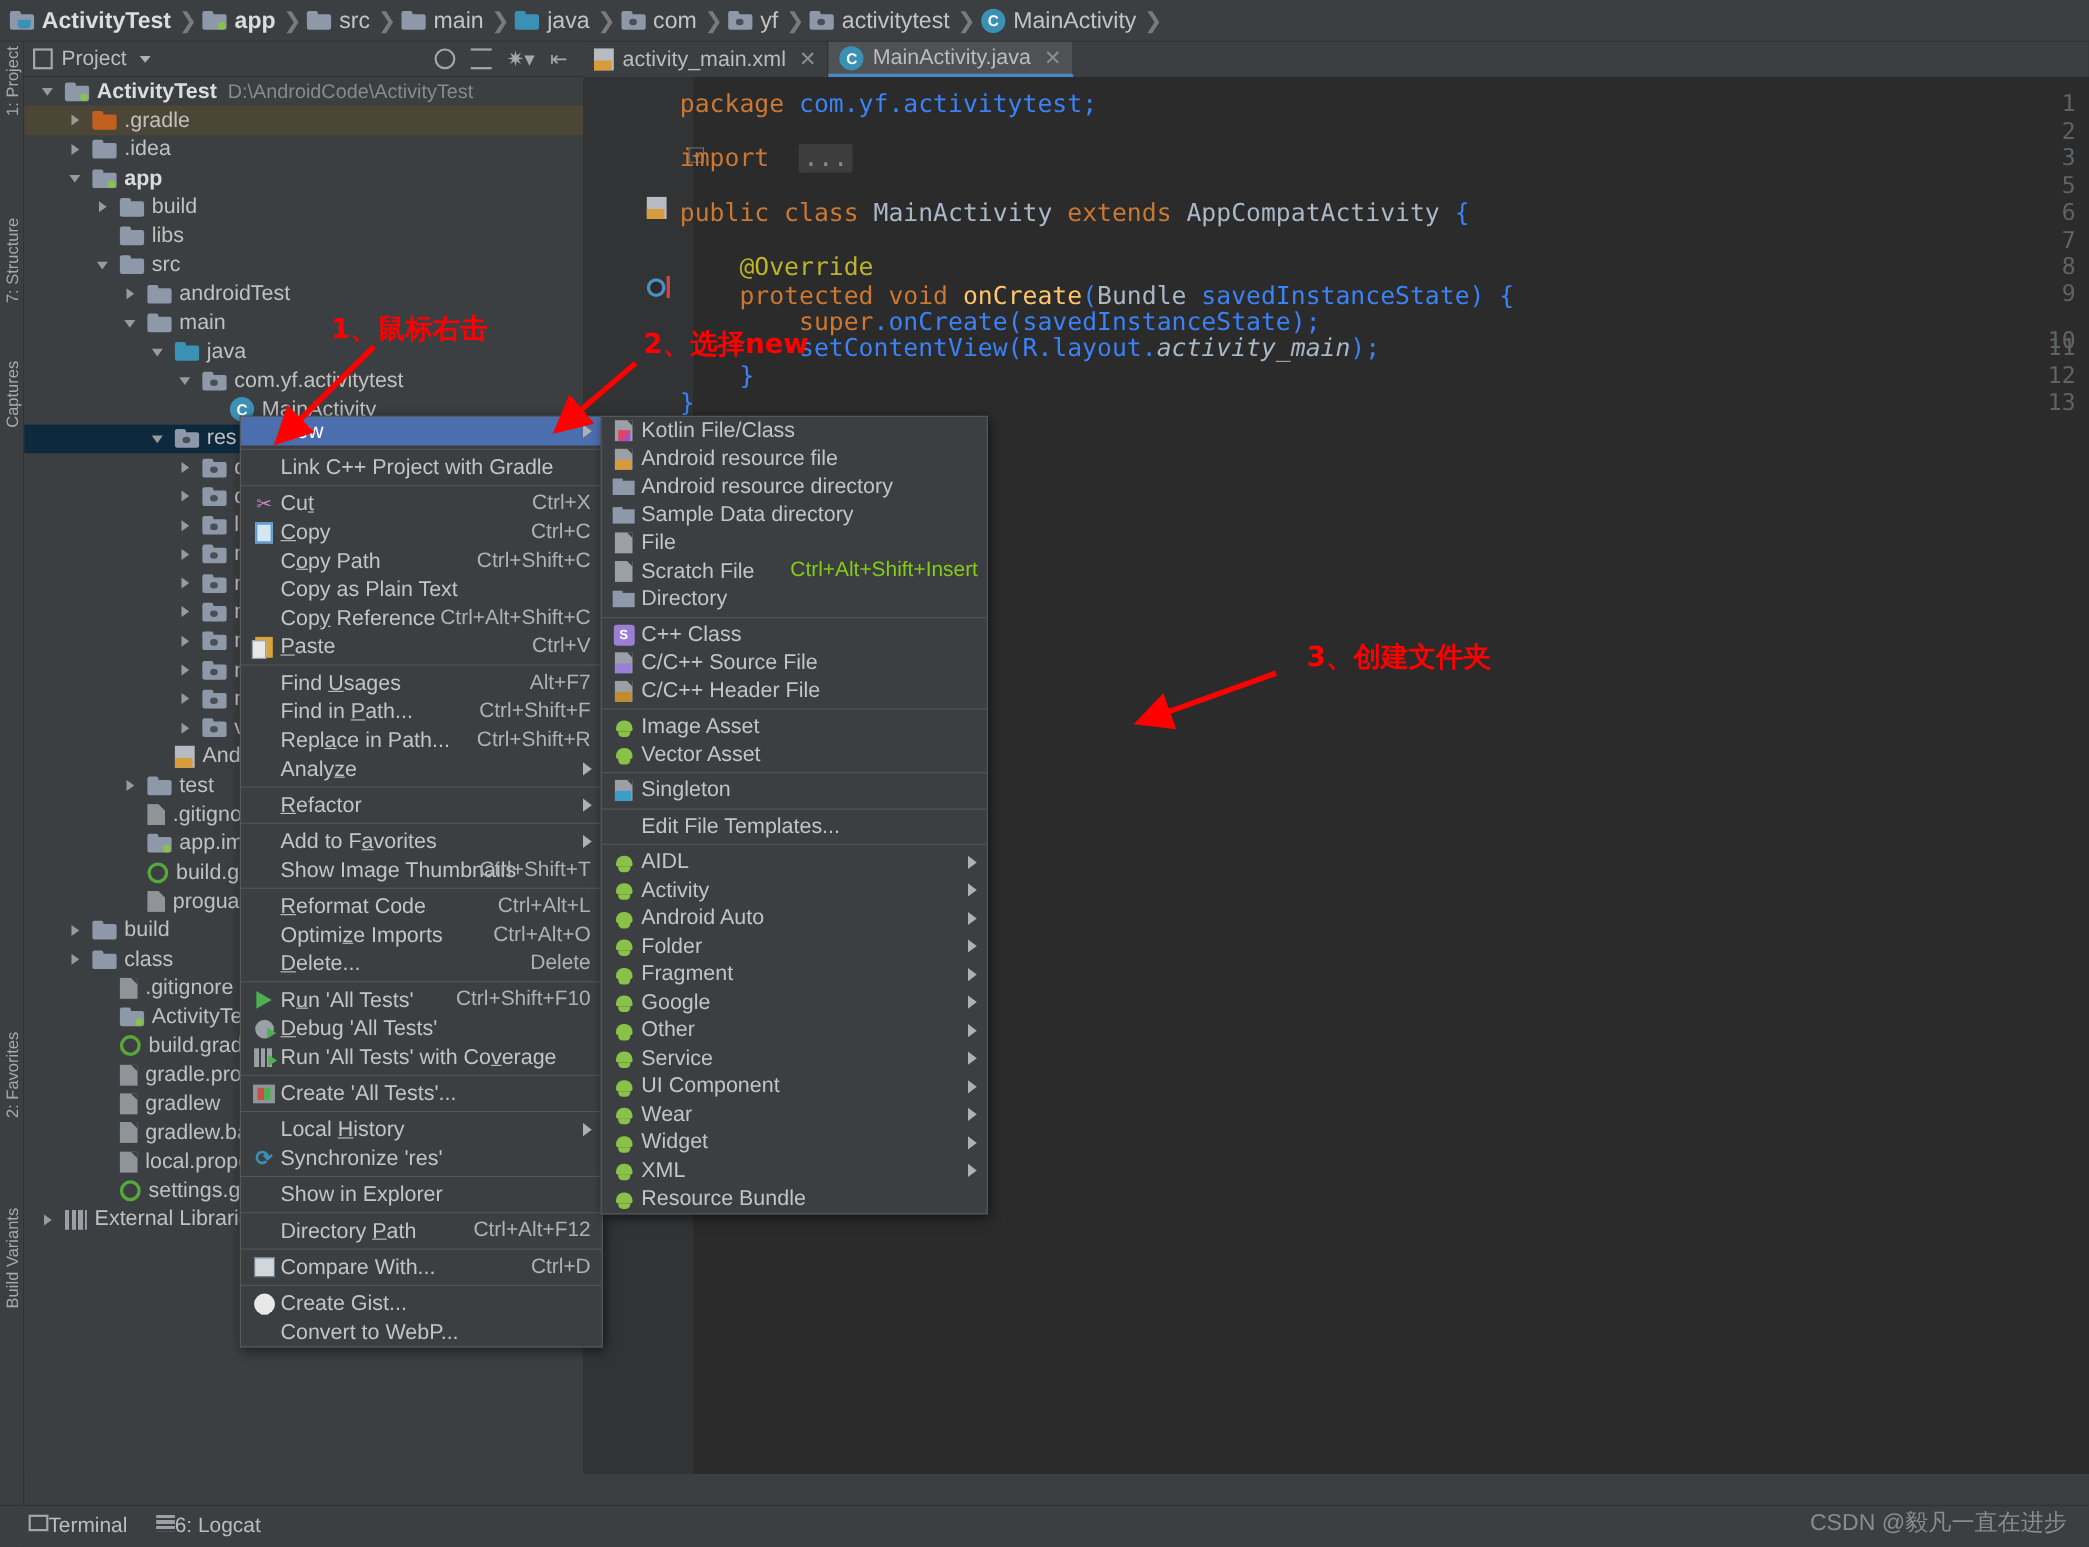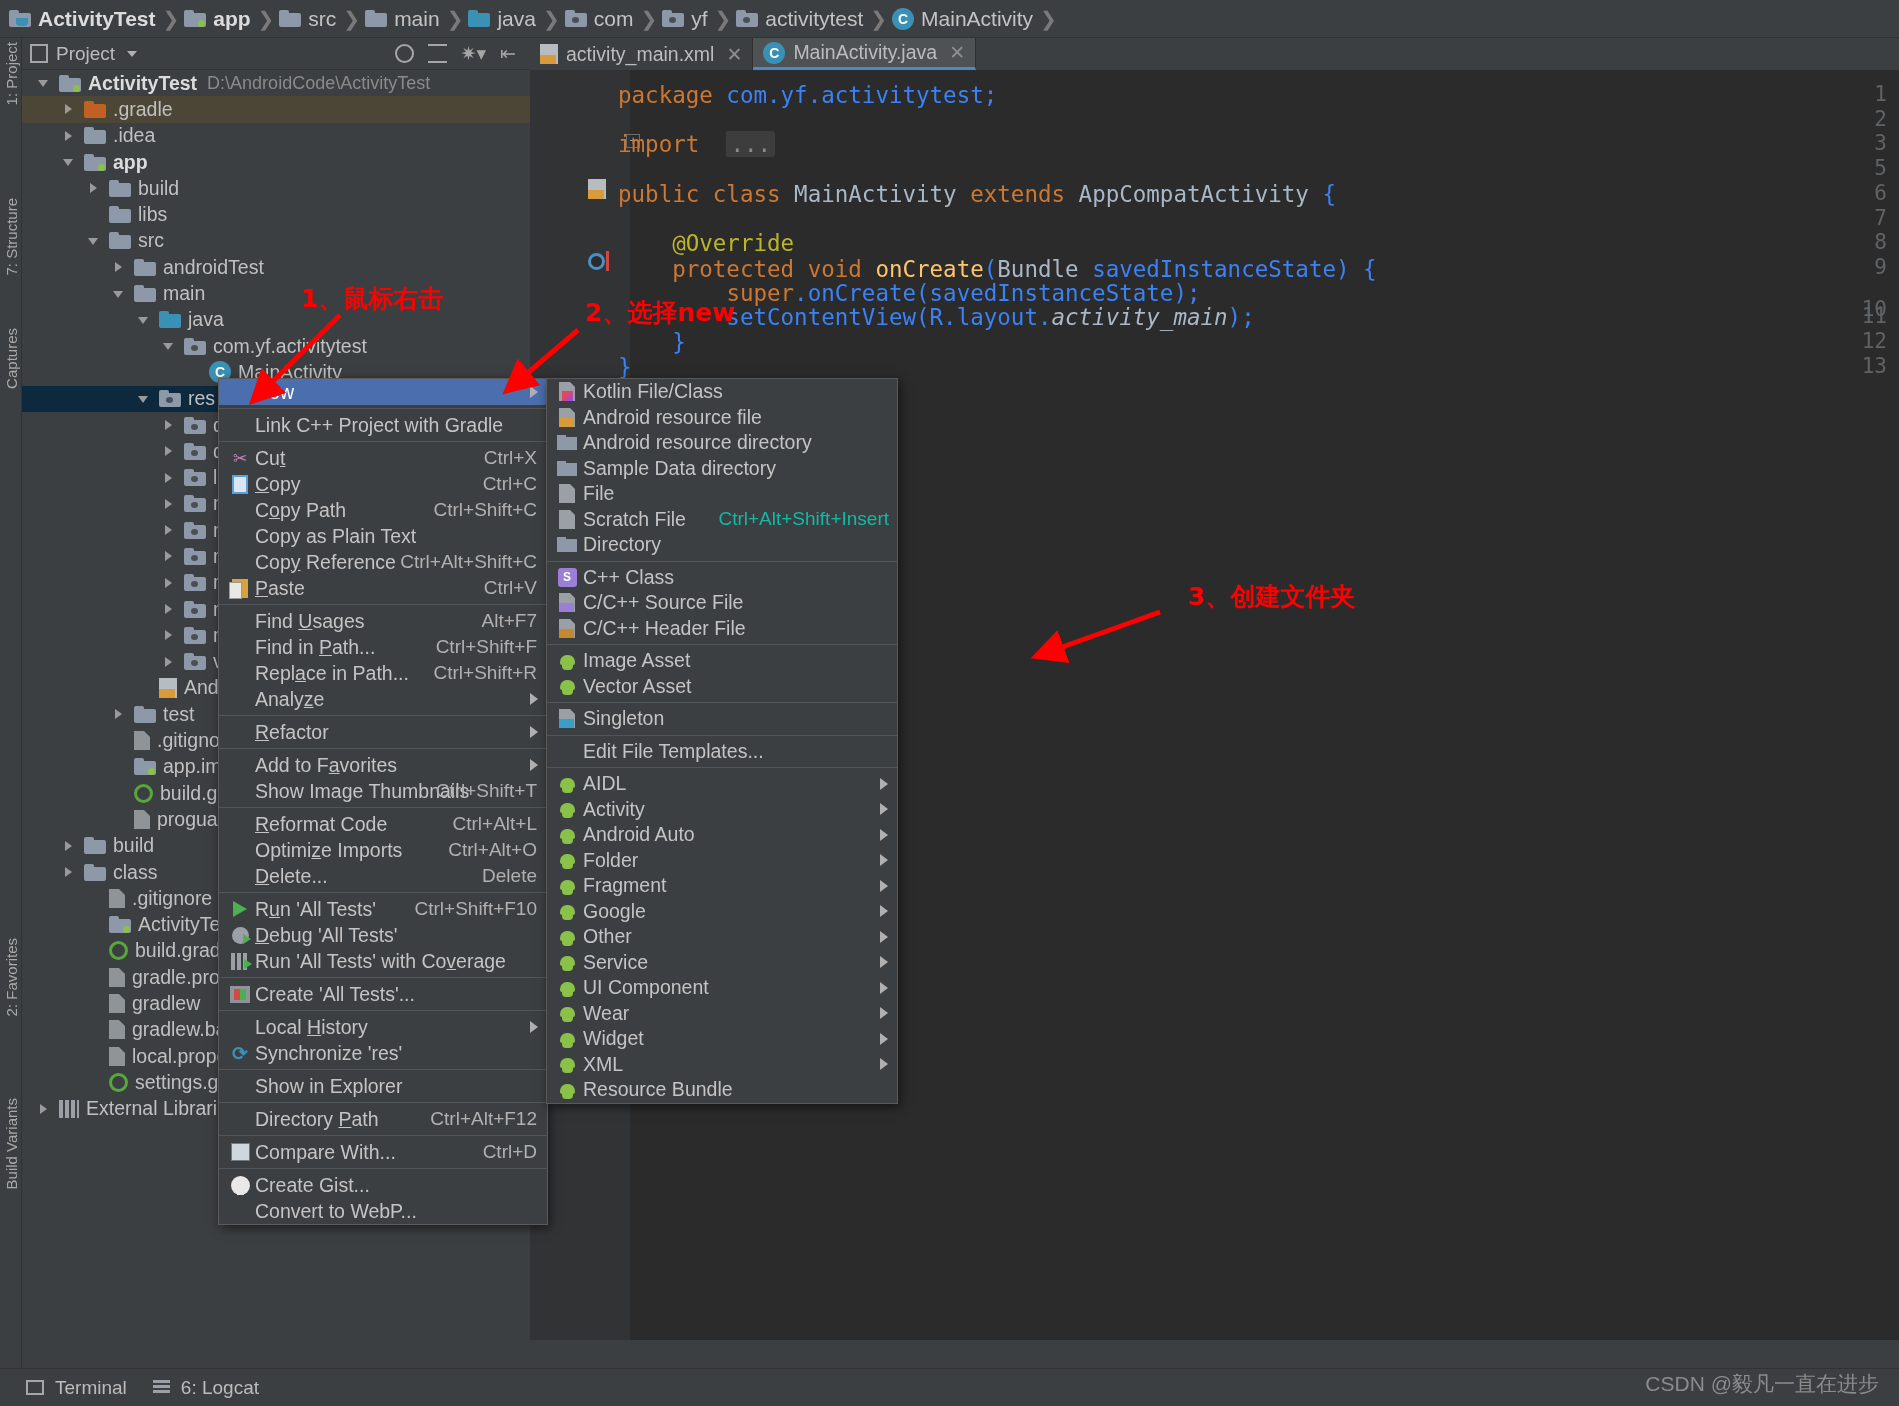--- a/index.html
+++ b/index.html
@@ -89,21 +89,21 @@
   .ci.selected .txt{color:#ffffff;}
   .csep{ height:1px; background:#515658; margin:3px 0;}
   u{ text-decoration:underline; }
 
   
   .sub-menu{ position:absolute; left:546px; top:378px; width:352px; background:#3c3f41;
         border:1px solid #5a5a5a; box-shadow:2px 3px 10px rgba(0,0,0,.55); z-index:41;}
   .si{ height:25.5px; display:flex; align-items:center; font-size:19.5px; color:#c4c4c4; position:relative; padding-left:8px;}
   .si .ico{ width:24px; flex:0 0 24px; display:flex;align-items:center;justify-content:center;}
   .si .txt{ padding-left:4px; white-space:nowrap;}
-  .si .acc{ position:absolute; right:8px; font-size:19px; color:#14b8a6;text-align:right;}
+  .si .acc{ position:absolute; right:8px; font-size:19px; color:#84cc16;text-align:right;}
   .si .sub{ position:absolute; right:9px; width:0;height:0;border-left:8px solid #b0b0b0;border-top:6px solid transparent;border-bottom:6px solid transparent;}
 
   
   .g-doc{width:16px;height:19px;background:#9aa0a6;position:relative;display:inline-block;}
   .g-doc:after{content:"";position:absolute;right:0;top:0;border-left:5px solid transparent;border-top:5px solid #3c3f41;}
   .g-doc.kotlin:before{content:"";position:absolute;left:3px;bottom:0;width:11px;height:10px;
        background:linear-gradient(135deg,#e24462 0 40%,#7f52ff 100%);}
   .g-doc.android:before{content:"";position:absolute;left:0;bottom:0;width:15px;height:9px;background:#d79b3b;}
   .g-doc.cpp:before{content:"";position:absolute;left:0;bottom:0;width:15px;height:9px;background:#9b7fd4;}
   .g-doc.hh:before{content:"";position:absolute;left:0;bottom:0;width:15px;height:9px;background:#c68a2e;}
@@ -134,21 +134,21 @@
   .g-git:after{content:"";position:absolute;left:6px;top:11px;width:7px;height:8px;background:#e8e8e8;}
 
   
   .ann-txt{ position:absolute; color:#ff0000; font-size:25px; font-weight:bold; z-index:60; white-space:nowrap;
             font-family:"DejaVu Sans", sans-serif;}
   svg.arrows{ position:absolute; left:0; top:0; width:1899px; height:1406px; z-index:59; pointer-events:none;}
 
   
   .bottombar{ position:absolute; left:0; bottom:0; width:1899px; height:38px; background:#3c3f41;
               border-top:1px solid #323232; display:flex; align-items:center; gap:26px; padding-left:26px;}
-  .bb-item{ display:flex; align-items:center; gap:11px; font-size:19px; color:#bcbcbc;}
+  .bb-item{ display:flex; align-items:flex-start; gap:0; font-size:19px; color:#bcbcbc;}
   .term-ic{ width:18px;height:15px;border:2px solid #a6a6a6; display:inline-block;}
   .logcat-ic{ width:17px;height:15px; display:inline-block;
               background:repeating-linear-gradient(180deg,#9aa0a6 0 3px,transparent 3px 5px);}
   .watermark{ position:absolute; right:20px; bottom:8px; color:#8b8b8b; font-size:21px; z-index:70;}
 </style>
 </head>
 <body>
 
 <div class="app">
 

